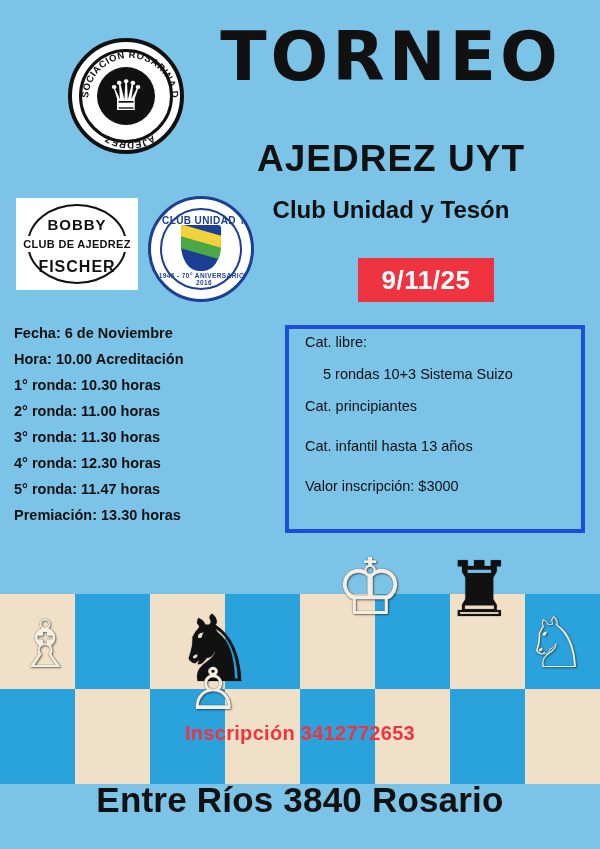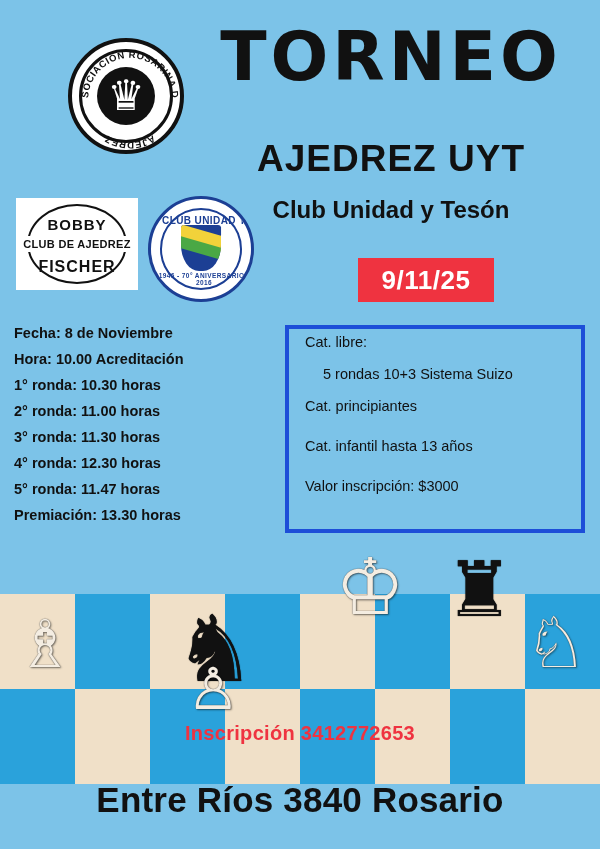--- a/index.html
+++ b/index.html
@@ -364,21 +364,21 @@
 
   <div class="title-torneo">TORNEO</div>
   <div class="title-ajedrez">AJEDREZ  UYT</div>
   <div class="title-club">Club Unidad y Tesón</div>
 
   <div class="date-badge">
     <span>9/11/25</span>
   </div>
 
   <div class="schedule">
-    <div class="row">Fecha: 8 de Noviembre</div>
+    <div class="row">Fecha: 6 de Noviembre</div>
     <div class="row">Hora: 10.00  Acreditación</div>
     <div class="row">1° ronda: 10.30 horas</div>
     <div class="row">2° ronda: 11.00 horas</div>
     <div class="row">3° ronda: 11.30 horas</div>
     <div class="row">4° ronda: 12.30 horas</div>
     <div class="row">5° ronda: 11.47 horas</div>
     <div class="row">Premiación: 13.30 horas</div>
   </div>
 
   <div class="info-box">

